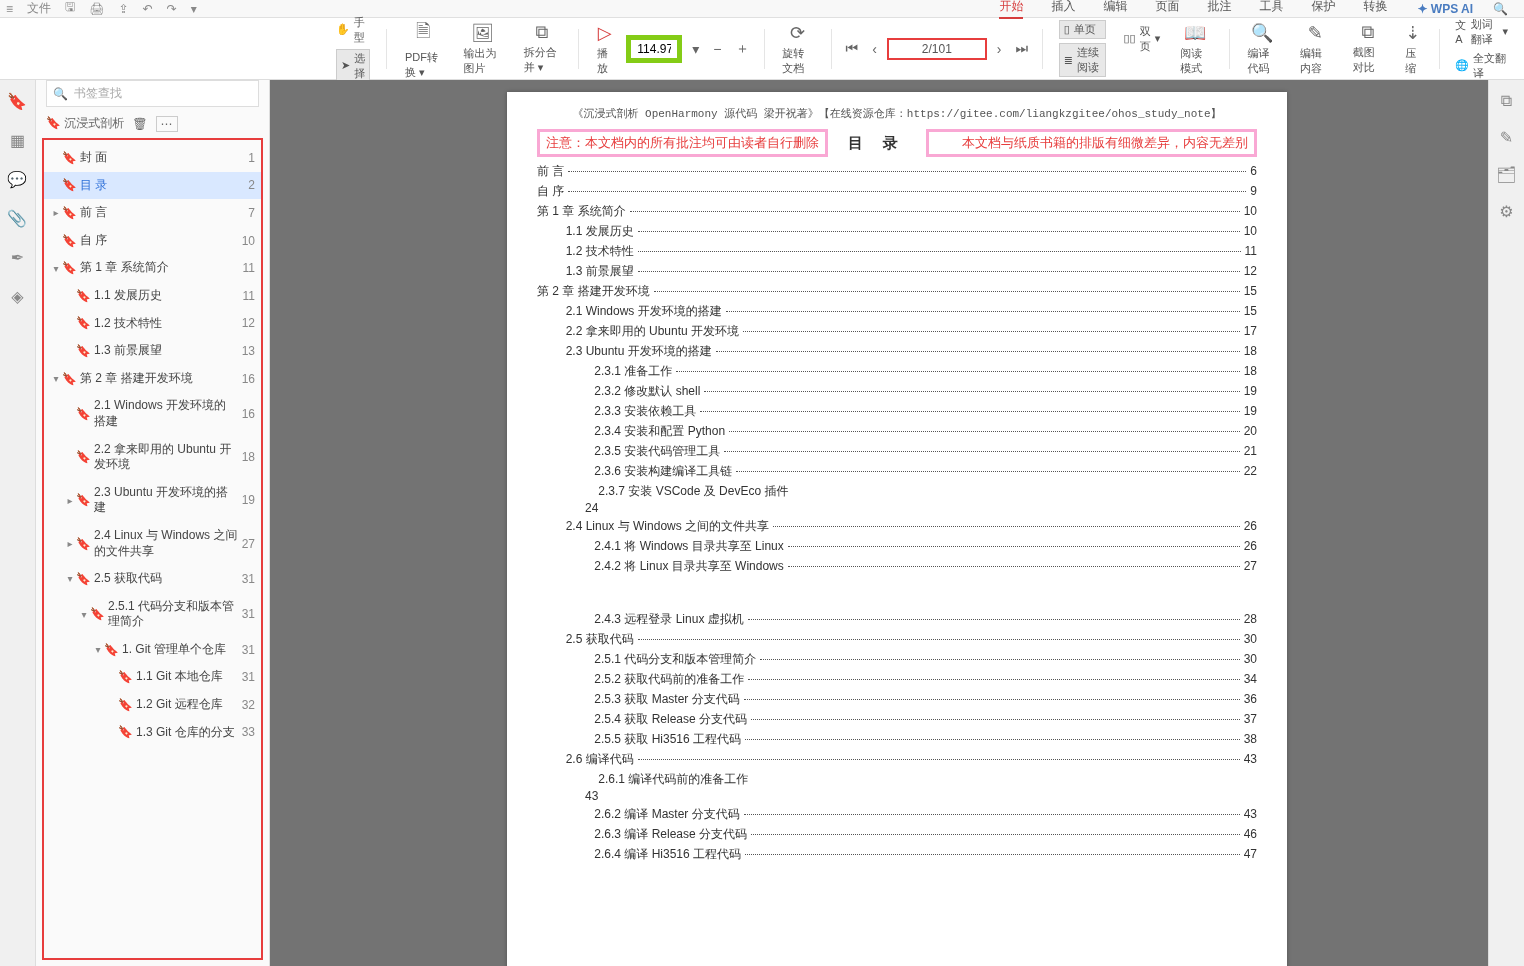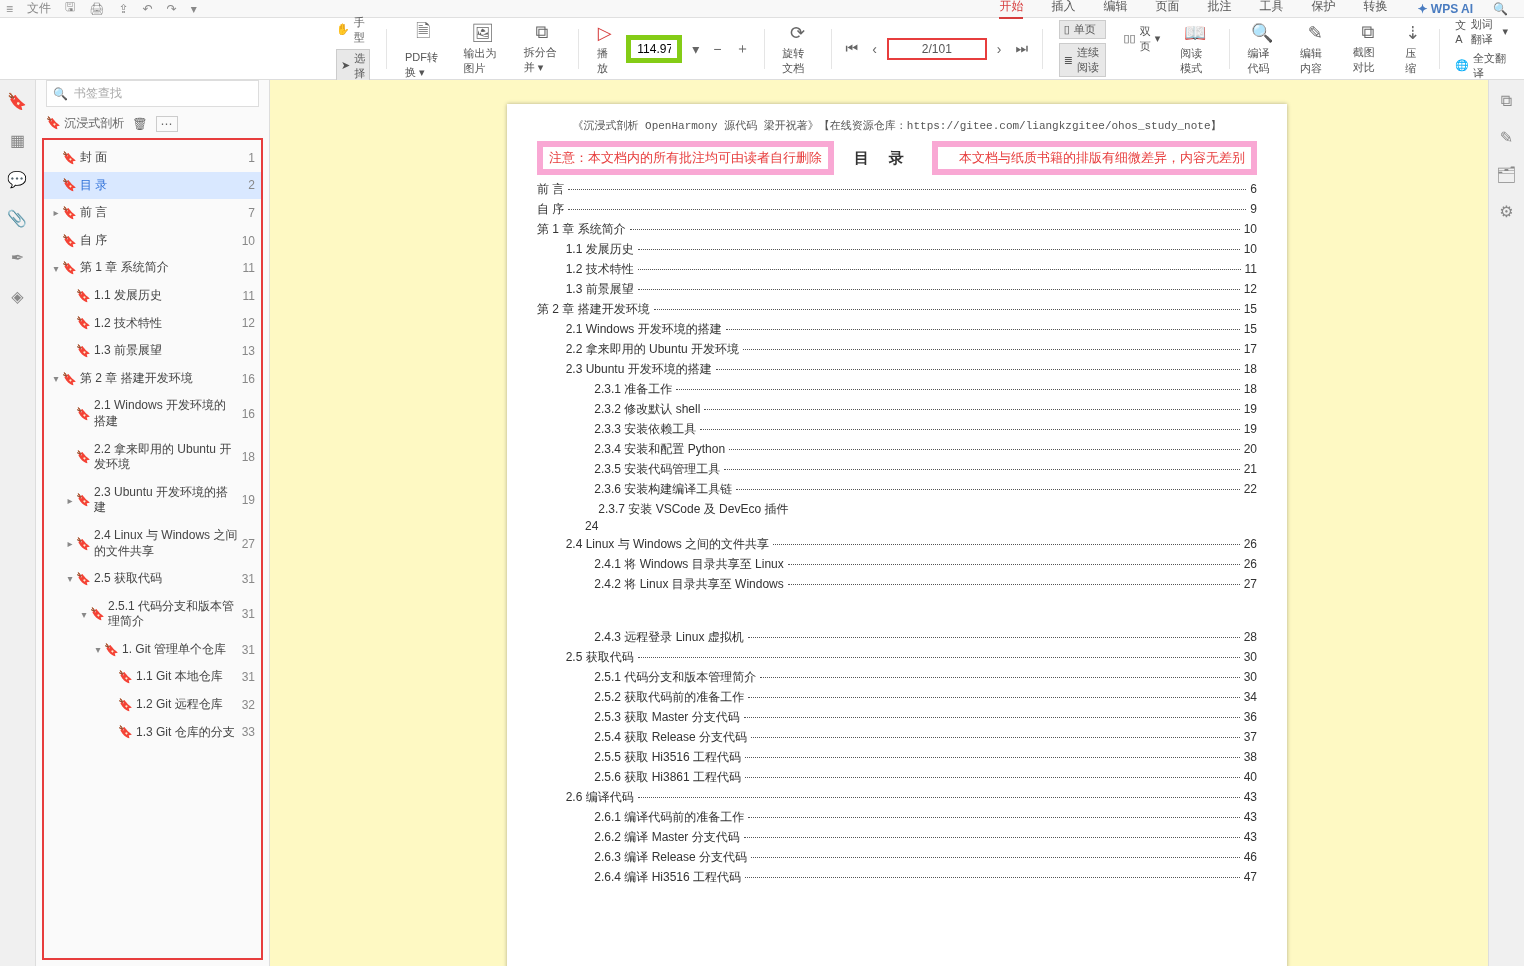--- a/index.html
+++ b/index.html
@@ -37,25 +37,25 @@
 .bookmarks .actions { display: flex; align-items: center; gap: 8px; margin: 0 10px 6px; font-size: 12px; color: #666; }
 .bm-list { flex: 1; overflow-y: auto; border: 2px solid #e73d3d; margin: 0 6px 6px; padding: 4px 0; }
 .bm-item { display: flex; align-items: center; padding: 6px 6px; font-size: 12px; color: #444; cursor: pointer; }
 .bm-item.selected { background: #d9e8ff; color: #2c6fd8; }
 .bm-item .exp { width: 12px; text-align: center; color: #888; font-size: 10px; }
 .bm-item .bm-icon { width: 14px; color: #888; margin-right: 4px; }
 .bm-item .bm-label { flex: 1; white-space: normal; line-height:1.3;}
 .bm-item .bm-page { color: #888; margin-left: 4px; }
 
 
-.doc-area { position: absolute; left: 270px; top: 80px; right: 0; bottom: 0; background: #fef9c3; overflow: auto; padding: 24px 0; }
+.doc-area { position: absolute; left: 270px; top: 80px; right: 0; bottom: 0; background: #737373; overflow: auto; padding: 12px 0; }
 .page { width: 780px; margin: 0 auto; background: #fff; padding: 14px 30px 20px 30px; min-height: 900px; font-family: "SimSun", serif; box-shadow: 0 0 4px rgba(0,0,0,.3); }
 .page .header-note { text-align: center; font-size: 11px; color: #555; margin-bottom: 8px; font-family:"Courier New",monospace;}
 .page .notice-row { display: flex; align-items: center; gap: 20px; margin-bottom: 6px; font-size: 13px; }
-.page .notice-red { border: 6px solid #f9a8d4; padding: 2px 6px; color: #e73d3d; font-family:"SimSun",serif;}
+.page .notice-red { border: 3px solid #f9a8d4; padding: 2px 6px; color: #e73d3d; font-family:"SimSun",serif;}
 .page .toc-title { font-weight: bold; letter-spacing: 8px; font-size: 15px; font-family:"SimSun",serif;}
 .toc-line { display: flex; align-items: baseline; font-size: 12px; margin: 3px 0; font-family:"Courier New","SimSun",monospace; }
 .toc-line .lbl { white-space: pre; }
 .toc-line .dots { flex: 1; border-bottom: 1px dotted #555; margin: 0 4px; position: relative; top: -3px; }
 .toc-line .pg { white-space: nowrap; }
 
 
 .right-rail { position:absolute; right:0; top:80px; width:36px; height:886px; background:#f0f0f0; border-left:1px solid #ddd; display:flex; flex-direction:column; align-items:center; gap:18px; padding-top:12px; color:#888; font-size:16px;}
 </style>
 </head>
@@ -452,31 +452,26 @@
         <div class="toc-line" style="padding-left: 44px;">
           <span class="lbl">    2.5.4 获取 Release 分支代码</span>
           <span class="dots"></span>
           <span class="pg">37</span>
         </div>
         <div class="toc-line" style="padding-left: 44px;">
           <span class="lbl">    2.5.5 获取 Hi3516 工程代码</span>
           <span class="dots"></span>
           <span class="pg">38</span>
         </div>
-        <div class="toc-line" style="padding-left: 44px;">
-          <span class="lbl">    2.5.6 获取 Hi3861 工程代码</span>
-          <span class="dots"></span>
-          <span class="pg">40</span>
-        </div>
         <div class="toc-line" style="padding-left: 22px;">
           <span class="lbl">  2.6 编译代码</span>
           <span class="dots"></span>
           <span class="pg">43</span>
         </div>
-        <div class="toc-line" style="padding-left: 44px;">
+        <div class="toc-line" style="padding-left: 44px; flex-direction: column;">
           <span class="lbl">    2.6.1 编译代码前的准备工作</span>
           <span class="dots"></span>
           <span class="pg">43</span>
         </div>
         <div class="toc-line" style="padding-left: 44px;">
           <span class="lbl">    2.6.2 编译 Master 分支代码</span>
           <span class="dots"></span>
           <span class="pg">43</span>
         </div>
         <div class="toc-line" style="padding-left: 44px;">

